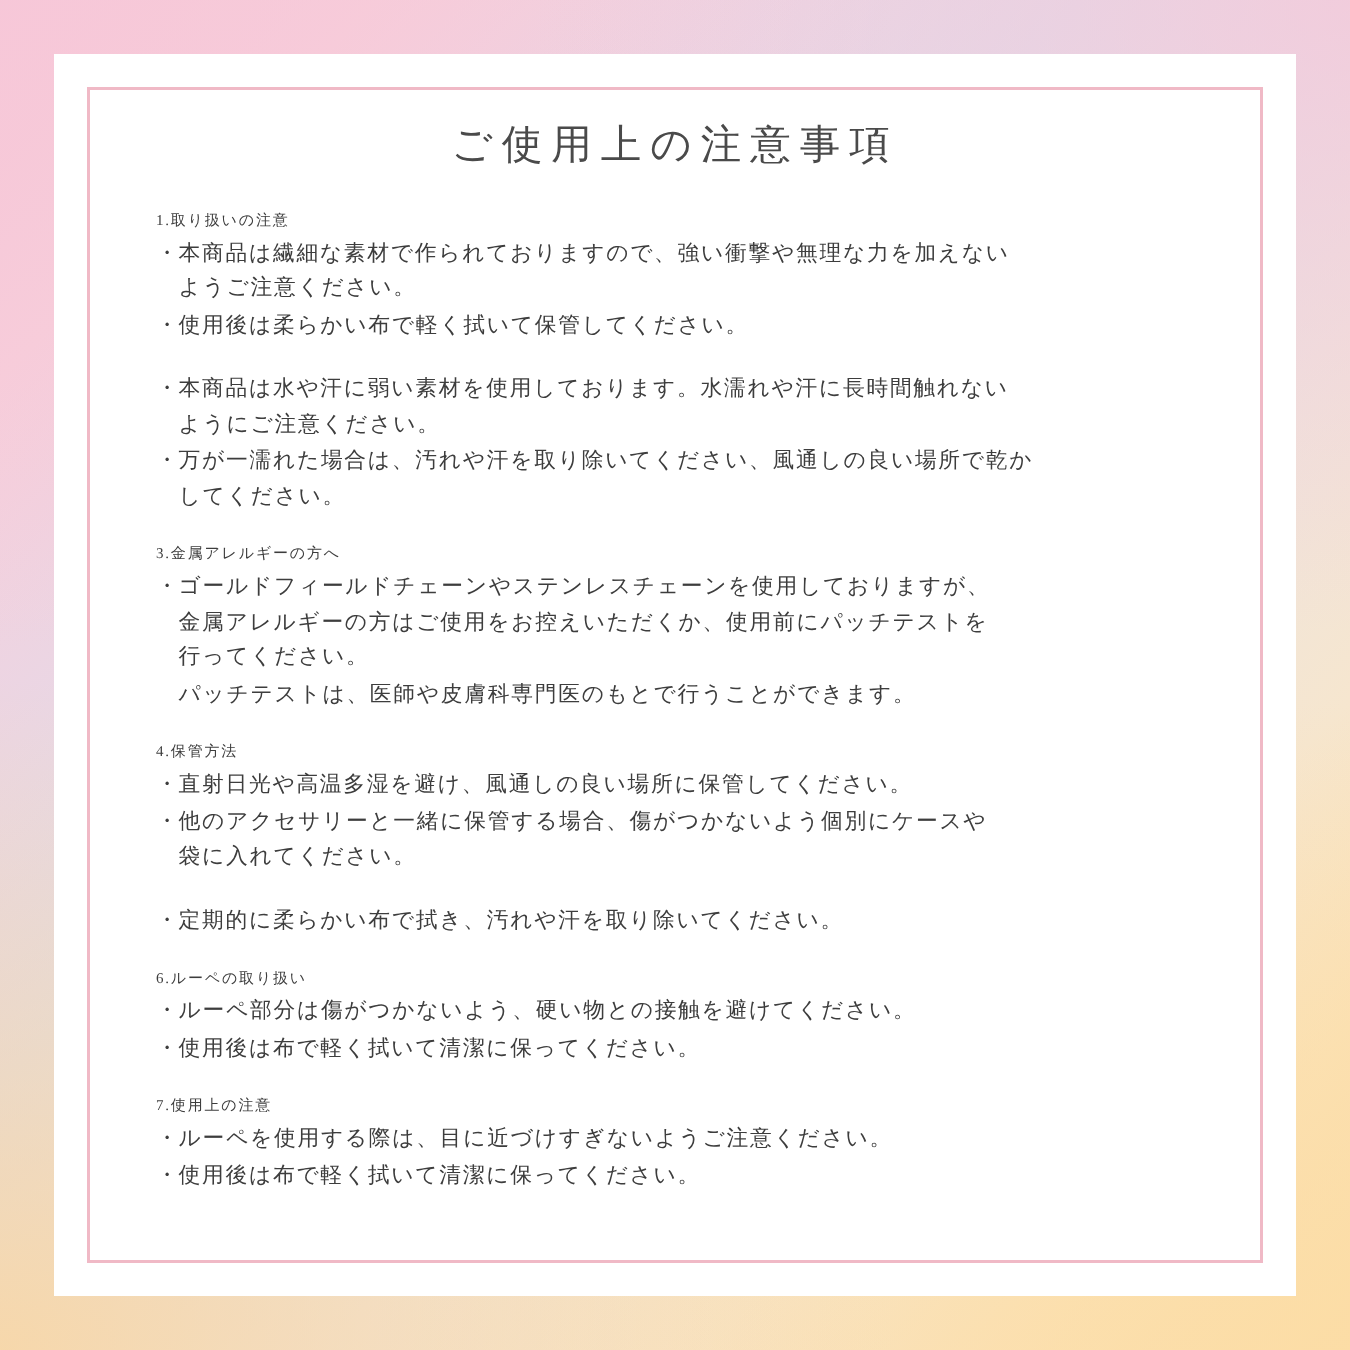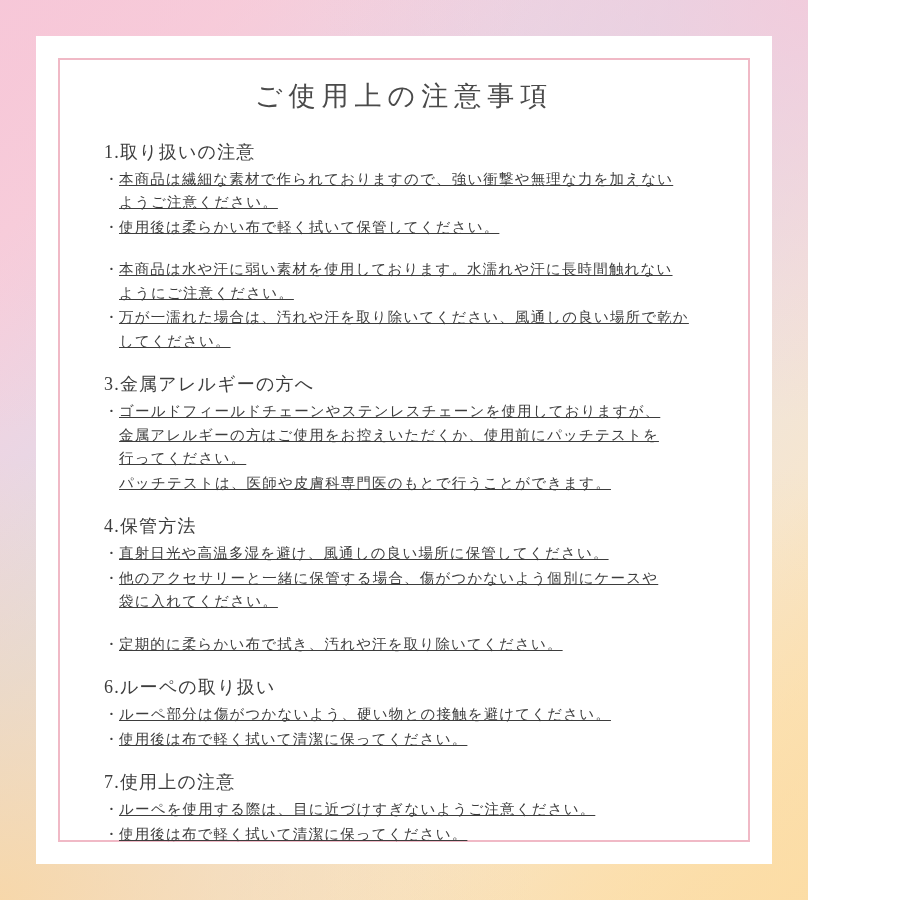--- a/index.html
+++ b/index.html
@@ -7,21 +7,21 @@
     padding: 0;
   }
   body {
     width: 900px;
     height: 900px;
     overflow: hidden;
     font-family: "Liberation Serif", "DejaVu Serif", serif;
   }
   .poster {
     position: relative;
-    width: 808px;
+    width: 900px;
     height: 900px;
     box-sizing: border-box;
     background:
       linear-gradient(135deg,
         #f6c9d8 0%,
         #f7cfdb 14%,
         #ead6e4 28%,
         #dfdcea 40%,
         #e3e0e9 50%,
         #eee4de 62%,
@@ -80,21 +80,21 @@
     padding: 0 14px 0 22px;
   }
   .section {
     margin-bottom: 19px;
   }
   .section:last-child {
     margin-bottom: 0;
     margin-top: 16px;
   }
   .section-heading {
-    font-size: 18px;
+    font-size: 10px;
     color: #3d3d3d;
     letter-spacing: 1.2px;
     margin-bottom: 4px;
     font-family: "Liberation Serif", "DejaVu Serif", serif;
   }
   .bullet {
     display: flex;
     align-items: flex-start;
     font-size: 14.5px;
     color: #3d3d3d;
@@ -103,21 +103,20 @@
     margin-bottom: 1px;
   }
   .bullet-mark {
     flex: 0 0 auto;
     width: 15px;
     color: #3d3d3d;
   }
   .bullet-text {
     flex: 1 1 auto;
     white-space: pre-line;
-    text-decoration: underline;
   }
   .bullet.indent .bullet-mark {
     visibility: hidden;
   }
 </style>
 </head>
 <body>
 
 <div class="poster">
   <div class="card">

